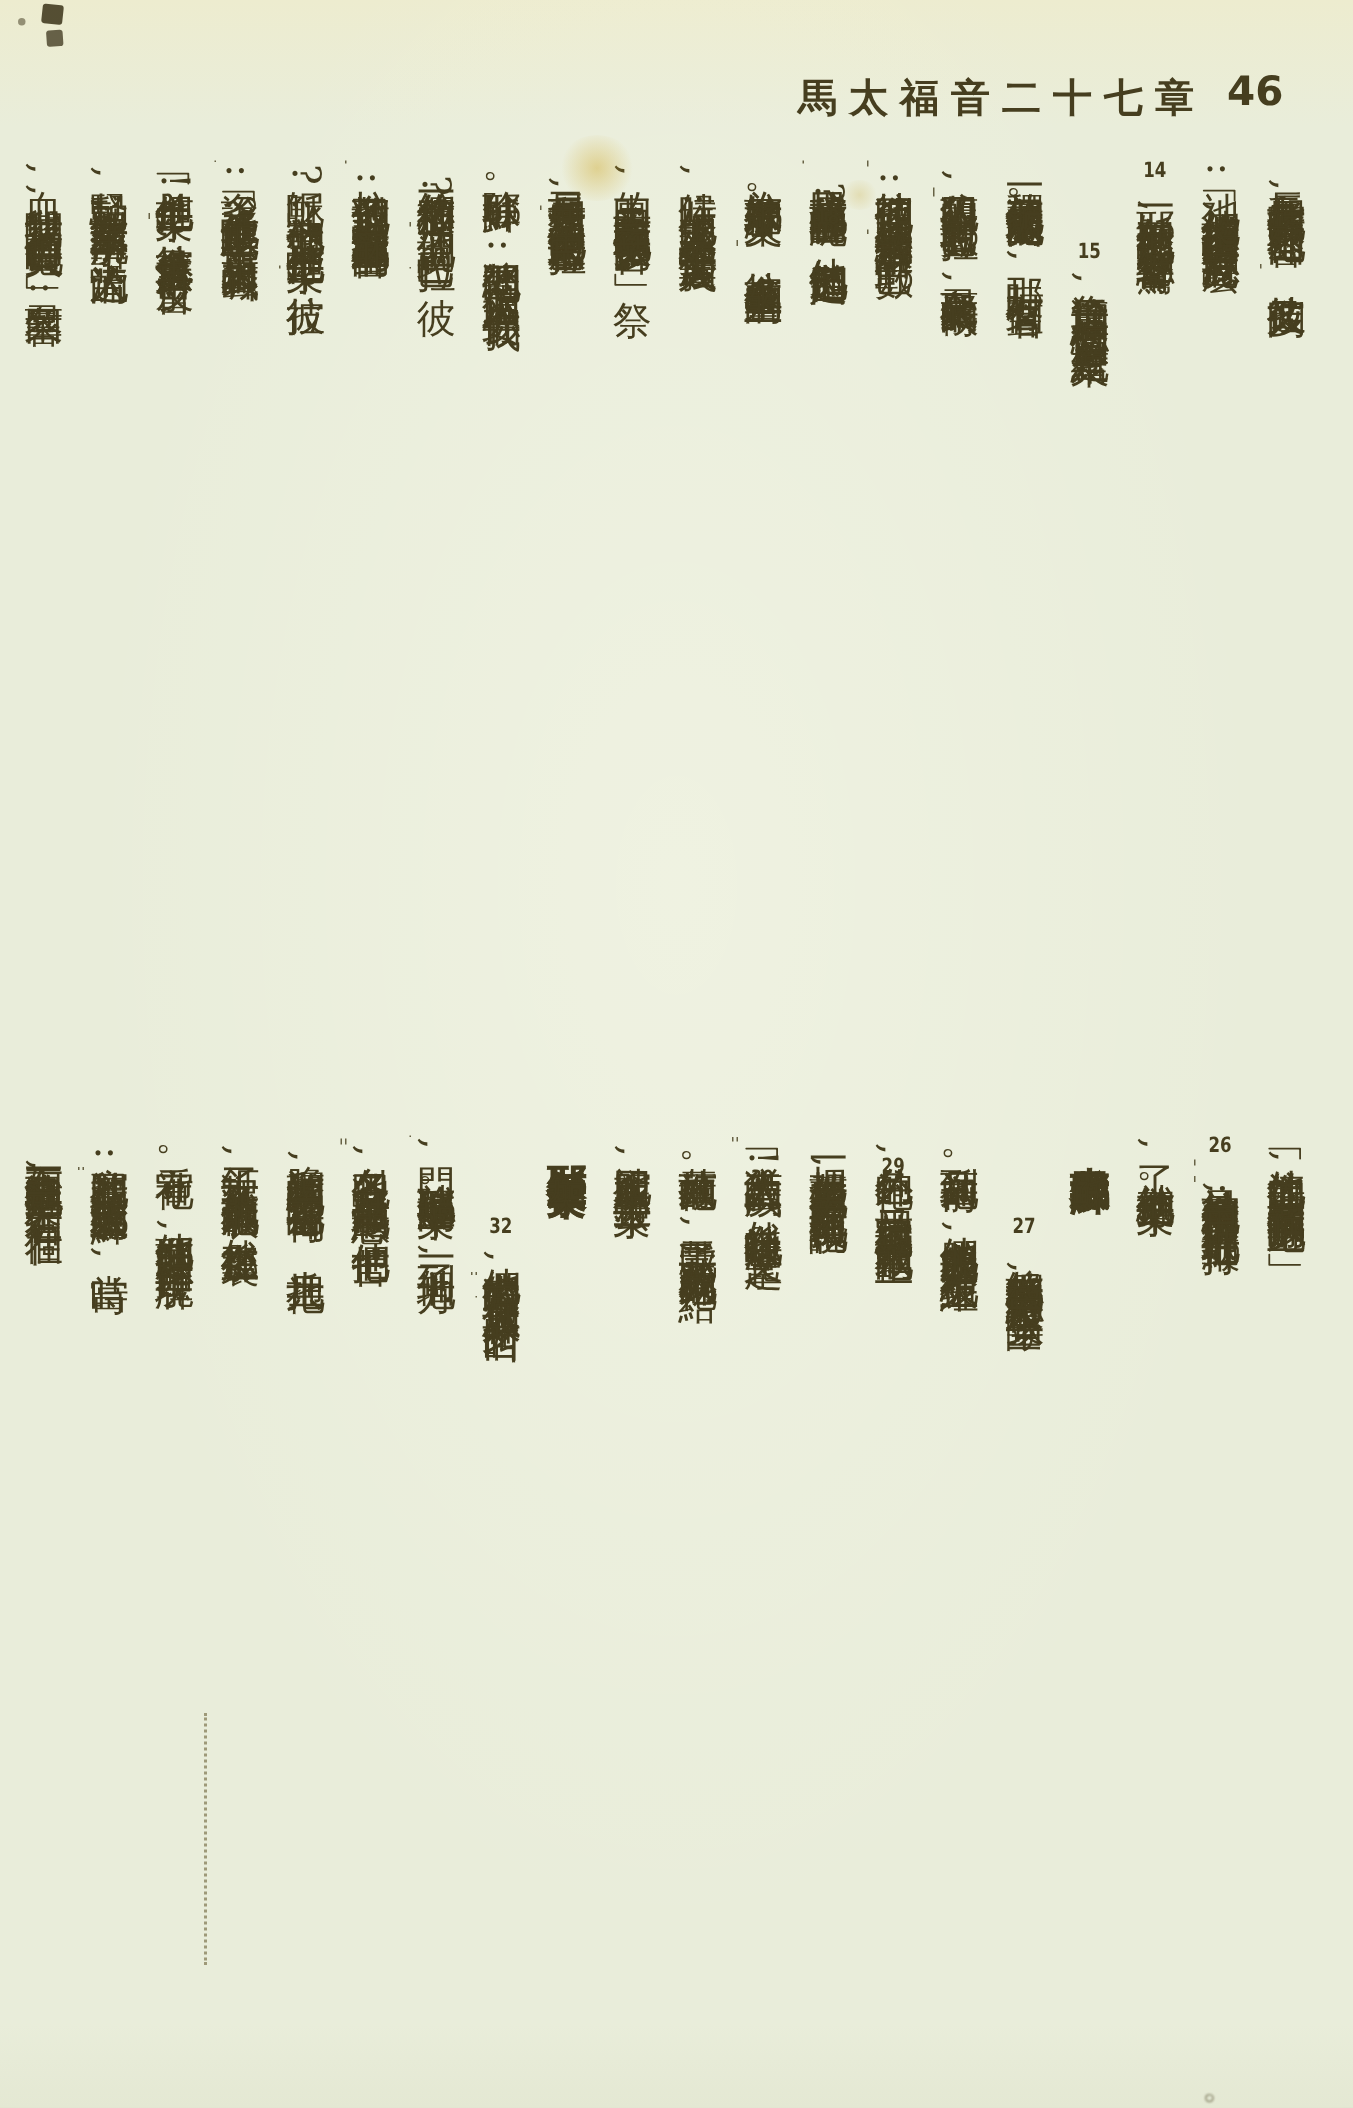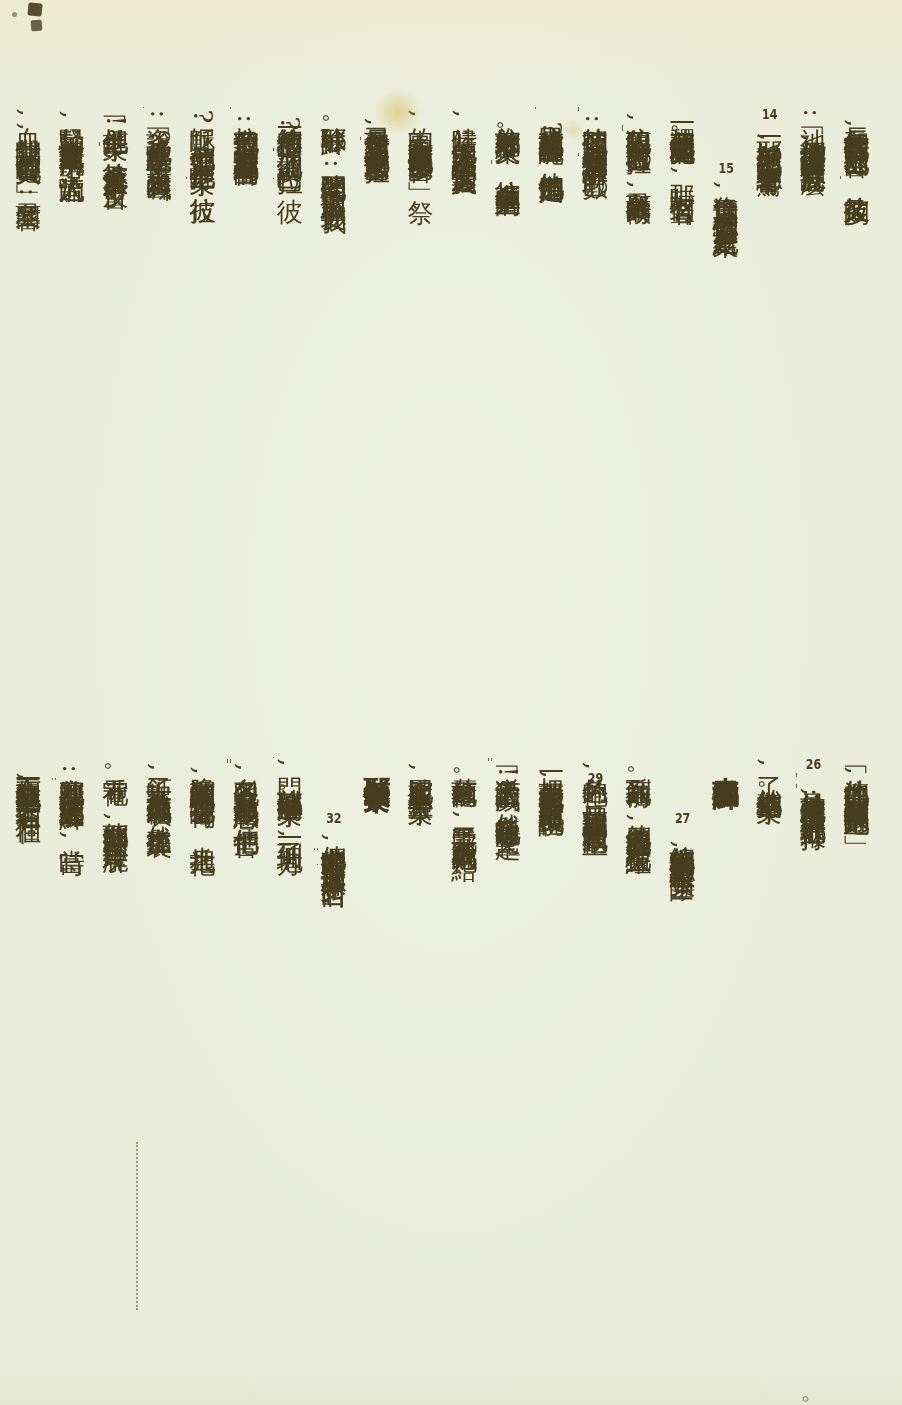--- a/index.html
+++ b/index.html
@@ -47,20 +47,24 @@
     background:radial-gradient(circle, rgba(200,170,60,.25), rgba(200,170,60,0) 70%);}
   .mark1{position:absolute;left:28px;top:3px;width:14px;height:13px;background:rgba(58,50,24,.85);border-radius:2px;transform:rotate(6deg);}
   .mark2{position:absolute;left:31px;top:20px;width:11px;height:11px;background:rgba(58,50,24,.75);border-radius:2px;transform:rotate(-4deg);}
   .mark3{position:absolute;left:12px;top:12px;width:5px;height:5px;background:rgba(58,50,24,.5);border-radius:50%;}
 </style>
 </head>
 <body>
 
 <div class="page">
 
+  <div class="hdr">
+    <span class="title">馬太福音二十七章</span>
+    <span class="pageno">46</span>
+  </div>
 
   <div class="vblock block1" id="block1">
       <div class="col">長和長老控告祂的時候,祂却不回答。<span class="v">13</span><span class="pn">彼拉多</span>又問</div>
       <div class="col">祂:「他們作證指控你這麼多的事,你沒有聽見麼?」</div>
       <div class="col"><span class="v">14</span>耶穌一句話也不回答他,令到總督非常驚奇。</div>
       <div class="col" style="padding-top: 54.4px;"><span class="v">15</span>每逢這節期,總督有一個慣例,就是給羣衆</div>
       <div class="col">釋放一個他們要求釋放的囚犯。<span class="v">16</span>那時,有個聲名</div>
       <div class="col">狼藉的囚犯,名叫<span class="pn">耶數巴拉巴</span>。<span class="v">17</span>羣衆聚集的時候,</div>
       <div class="col"><span class="pn">彼拉多</span>問他們:「你們要我給你們釋放誰?<span class="pn">耶數巴</span></div>
       <div class="col"><span class="pn">拉巴</span>或是稱為基督的耶穌呢?」<span class="v">18</span>他知道他們是因</div>

